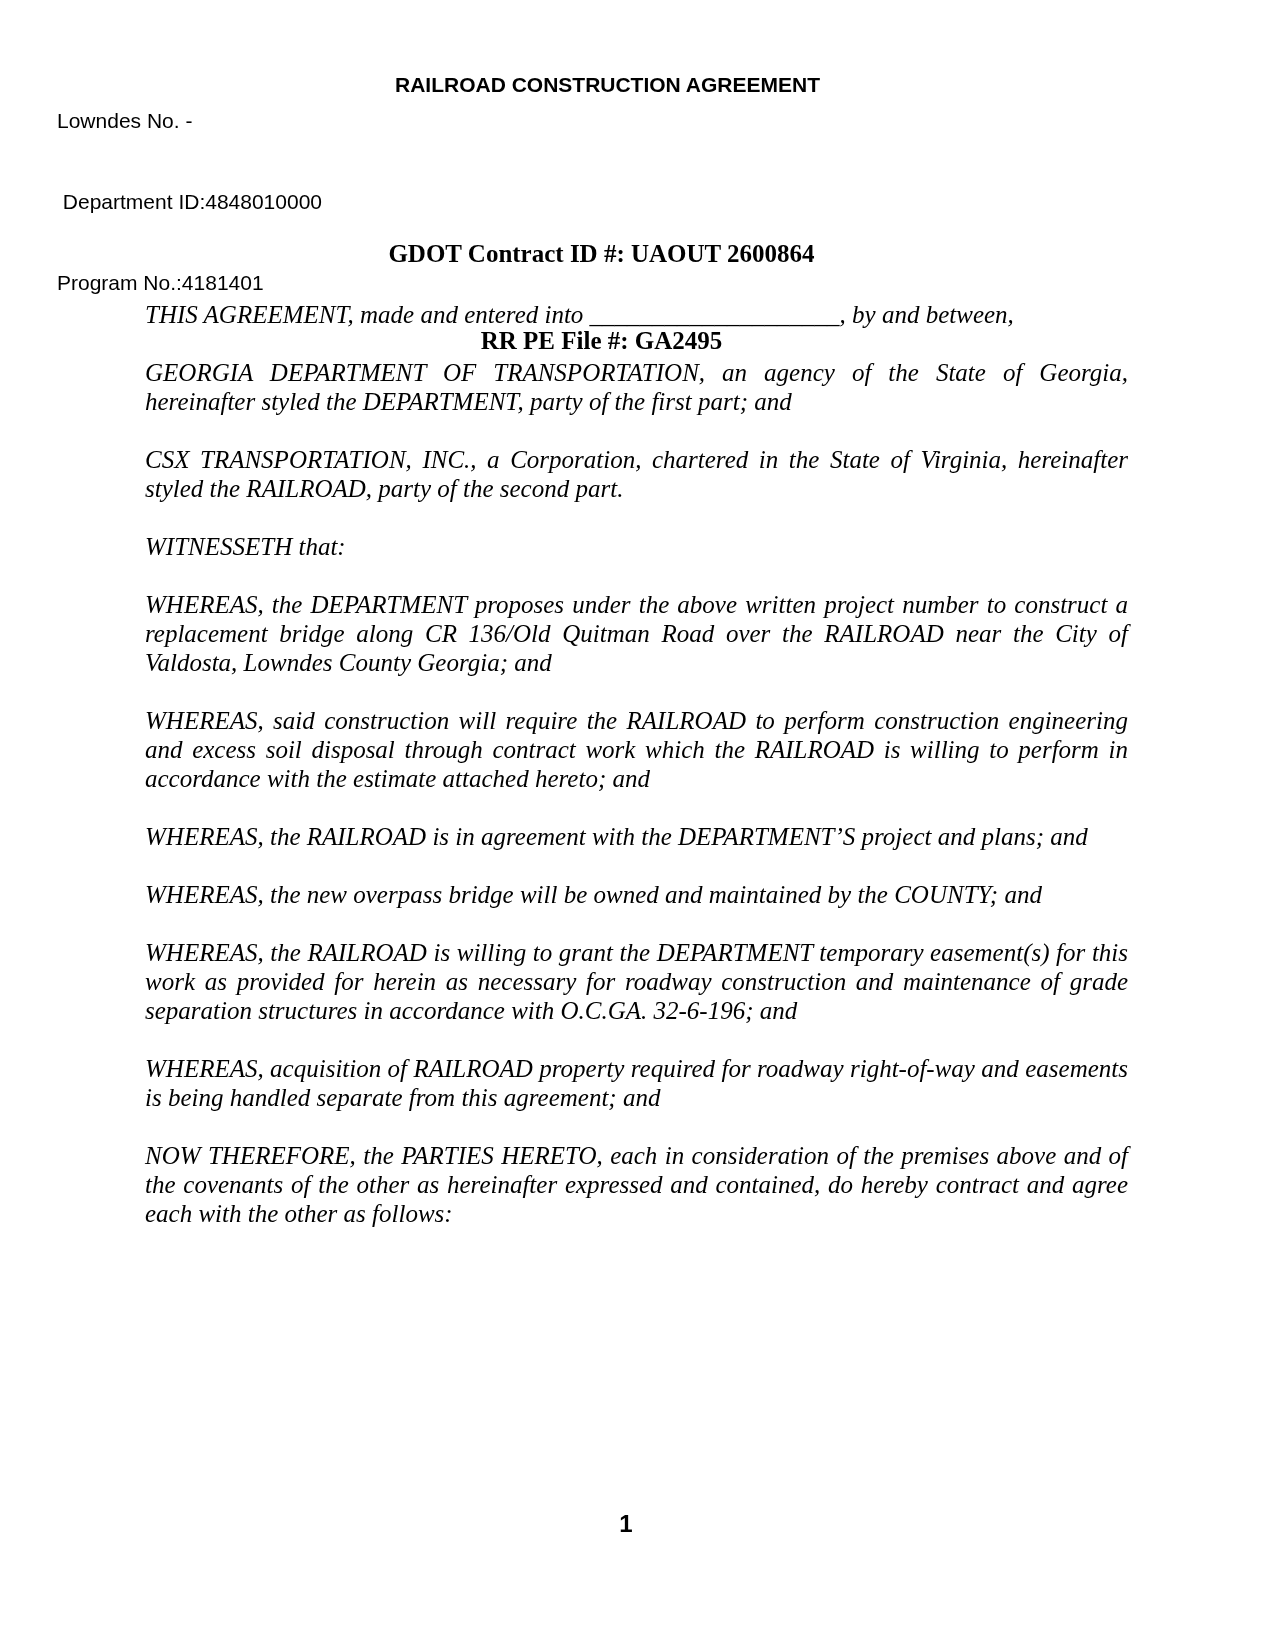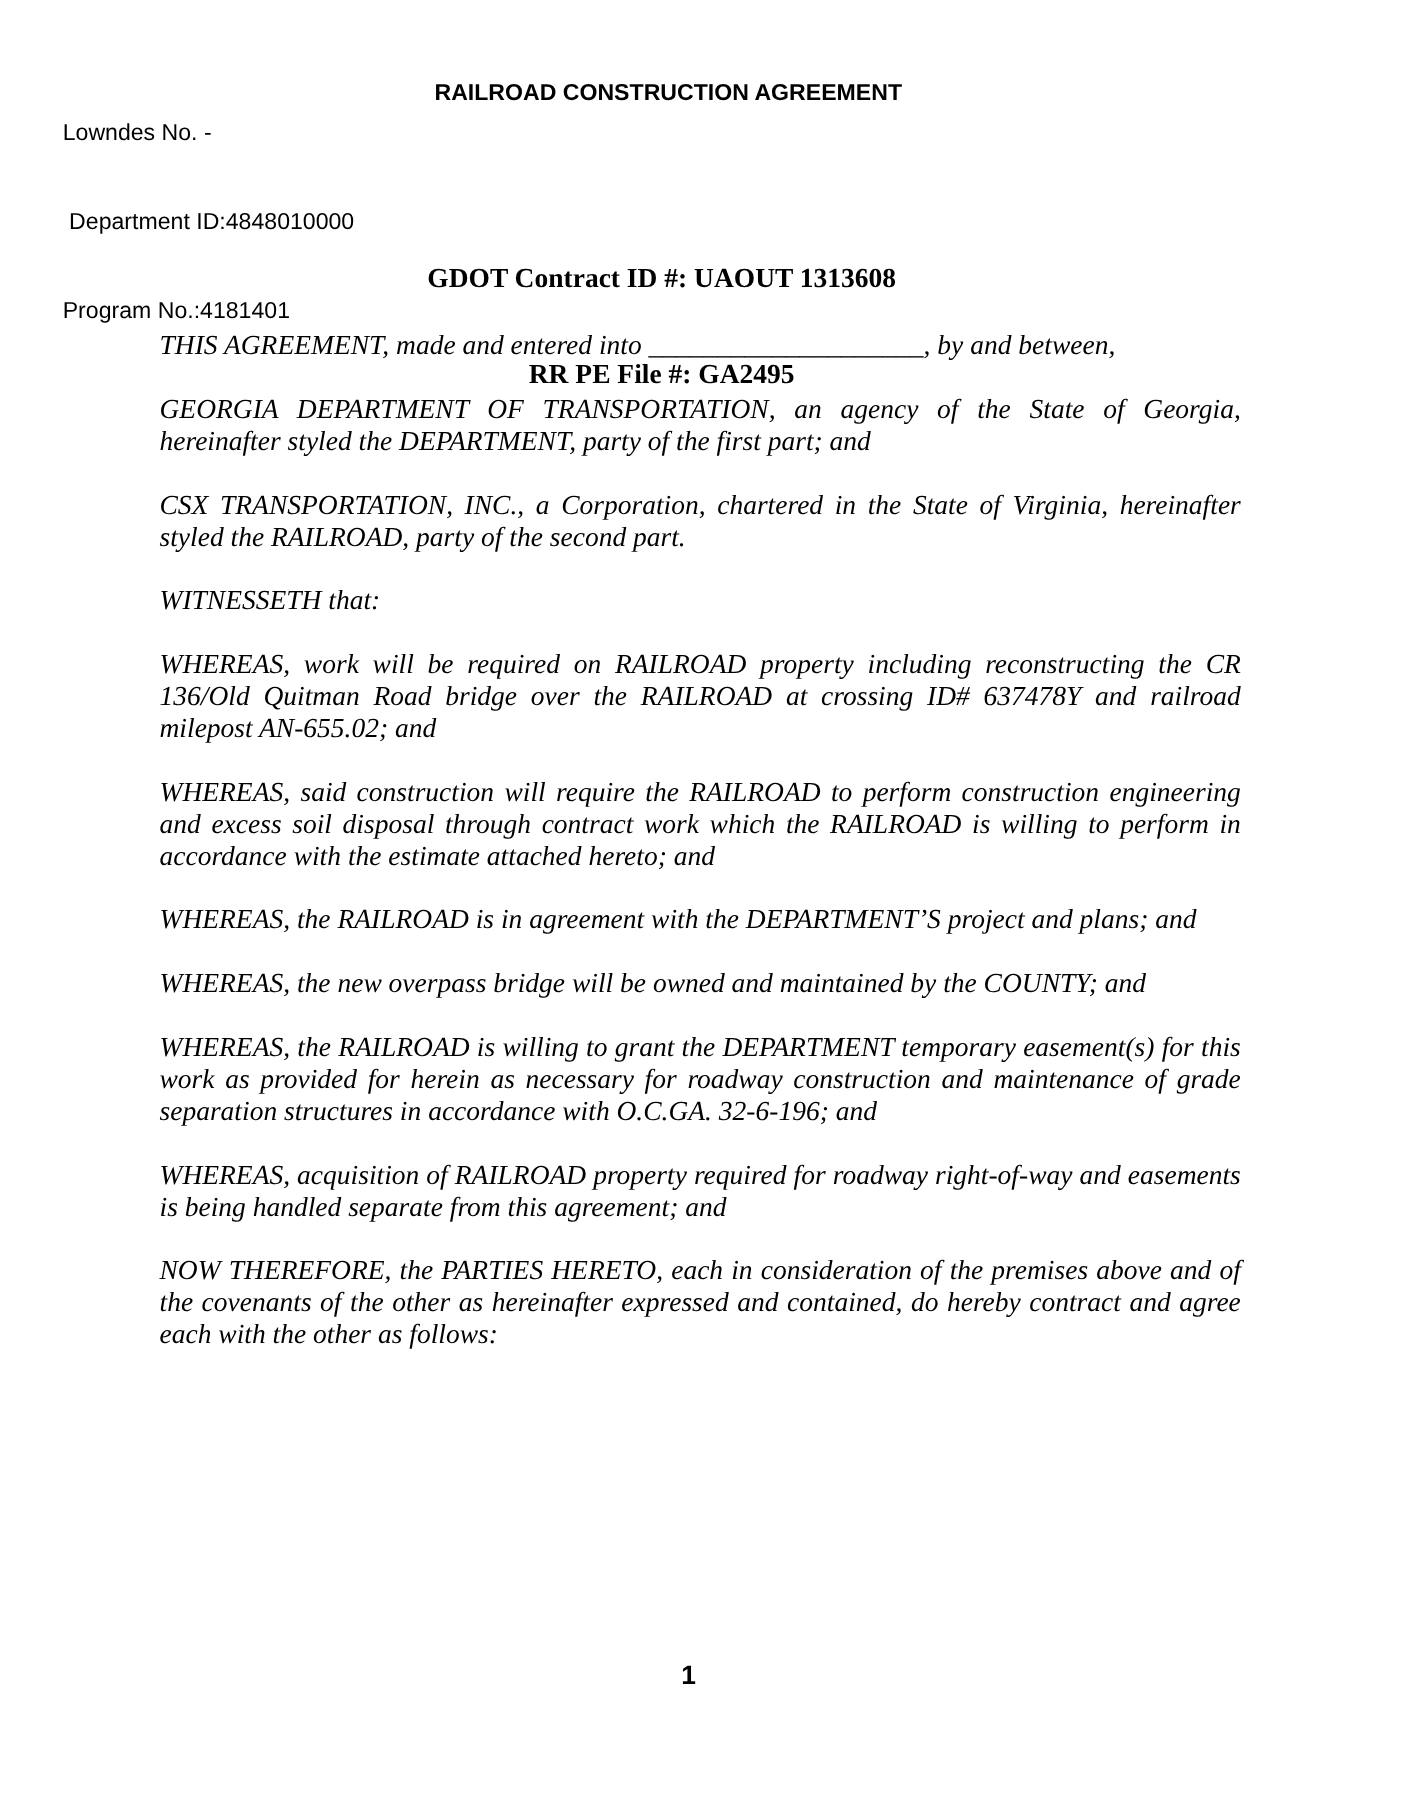--- a/index.html
+++ b/index.html
@@ -77,30 +77,30 @@
 
   <div class="header-block">
     <div>Lowndes No. -</div>
     <div> Department ID:4848010000</div>
     <div>Program No.:4181401</div>
   </div>
 
   <div class="doc-title">RAILROAD CONSTRUCTION AGREEMENT</div>
 
   <div class="contract-block">
-    <div>GDOT Contract ID #: UAOUT 1313608</div>
+    <div>GDOT Contract ID #: UAOUT 2600864</div>
     <div>RR PE File #: GA2495</div>
   </div>
 
   <div class="body-block">
     <p>THIS AGREEMENT, made and entered into ____________________, by and between,</p>
     <p>GEORGIA DEPARTMENT OF TRANSPORTATION, an agency of the State of Georgia, hereinafter styled the DEPARTMENT, party of the first part; and</p>
     <p>CSX TRANSPORTATION, INC., a Corporation, chartered in the State of Virginia, hereinafter styled the RAILROAD, party of the second part.</p>
     <p>WITNESSETH that:</p>
-    <p>WHEREAS, work will be required on RAILROAD property including reconstructing the CR 136/Old Quitman Road bridge over the RAILROAD at crossing ID# 637478Y and railroad milepost AN-655.02; and</p>
+    <p>WHEREAS, the DEPARTMENT proposes under the above written project number to construct a replacement bridge along CR 136/Old Quitman Road over the RAILROAD near the City of Valdosta, Lowndes County Georgia; and</p>
     <p>WHEREAS, said construction will require the RAILROAD to perform construction engineering and excess soil disposal through contract work which the RAILROAD is willing to perform in accordance with the estimate attached hereto; and</p>
     <p>WHEREAS, the RAILROAD is in agreement with the DEPARTMENT’S project and plans; and</p>
     <p>WHEREAS, the new overpass bridge will be owned and maintained by the COUNTY; and</p>
     <p>WHEREAS, the RAILROAD is willing to grant the DEPARTMENT temporary easement(s) for this work as provided for herein as necessary for roadway construction and maintenance of grade separation structures in accordance with O.C.GA. 32-6-196; and</p>
     <p>WHEREAS, acquisition of RAILROAD property required for roadway right-of-way and easements is being handled separate from this agreement; and</p>
     <p>NOW THEREFORE, the PARTIES HERETO, each in consideration of the premises above and of the covenants of the other as hereinafter expressed and contained, do hereby contract and agree each with the other as follows:</p>
   </div>
 
   <div class="page-number">1</div>
 

